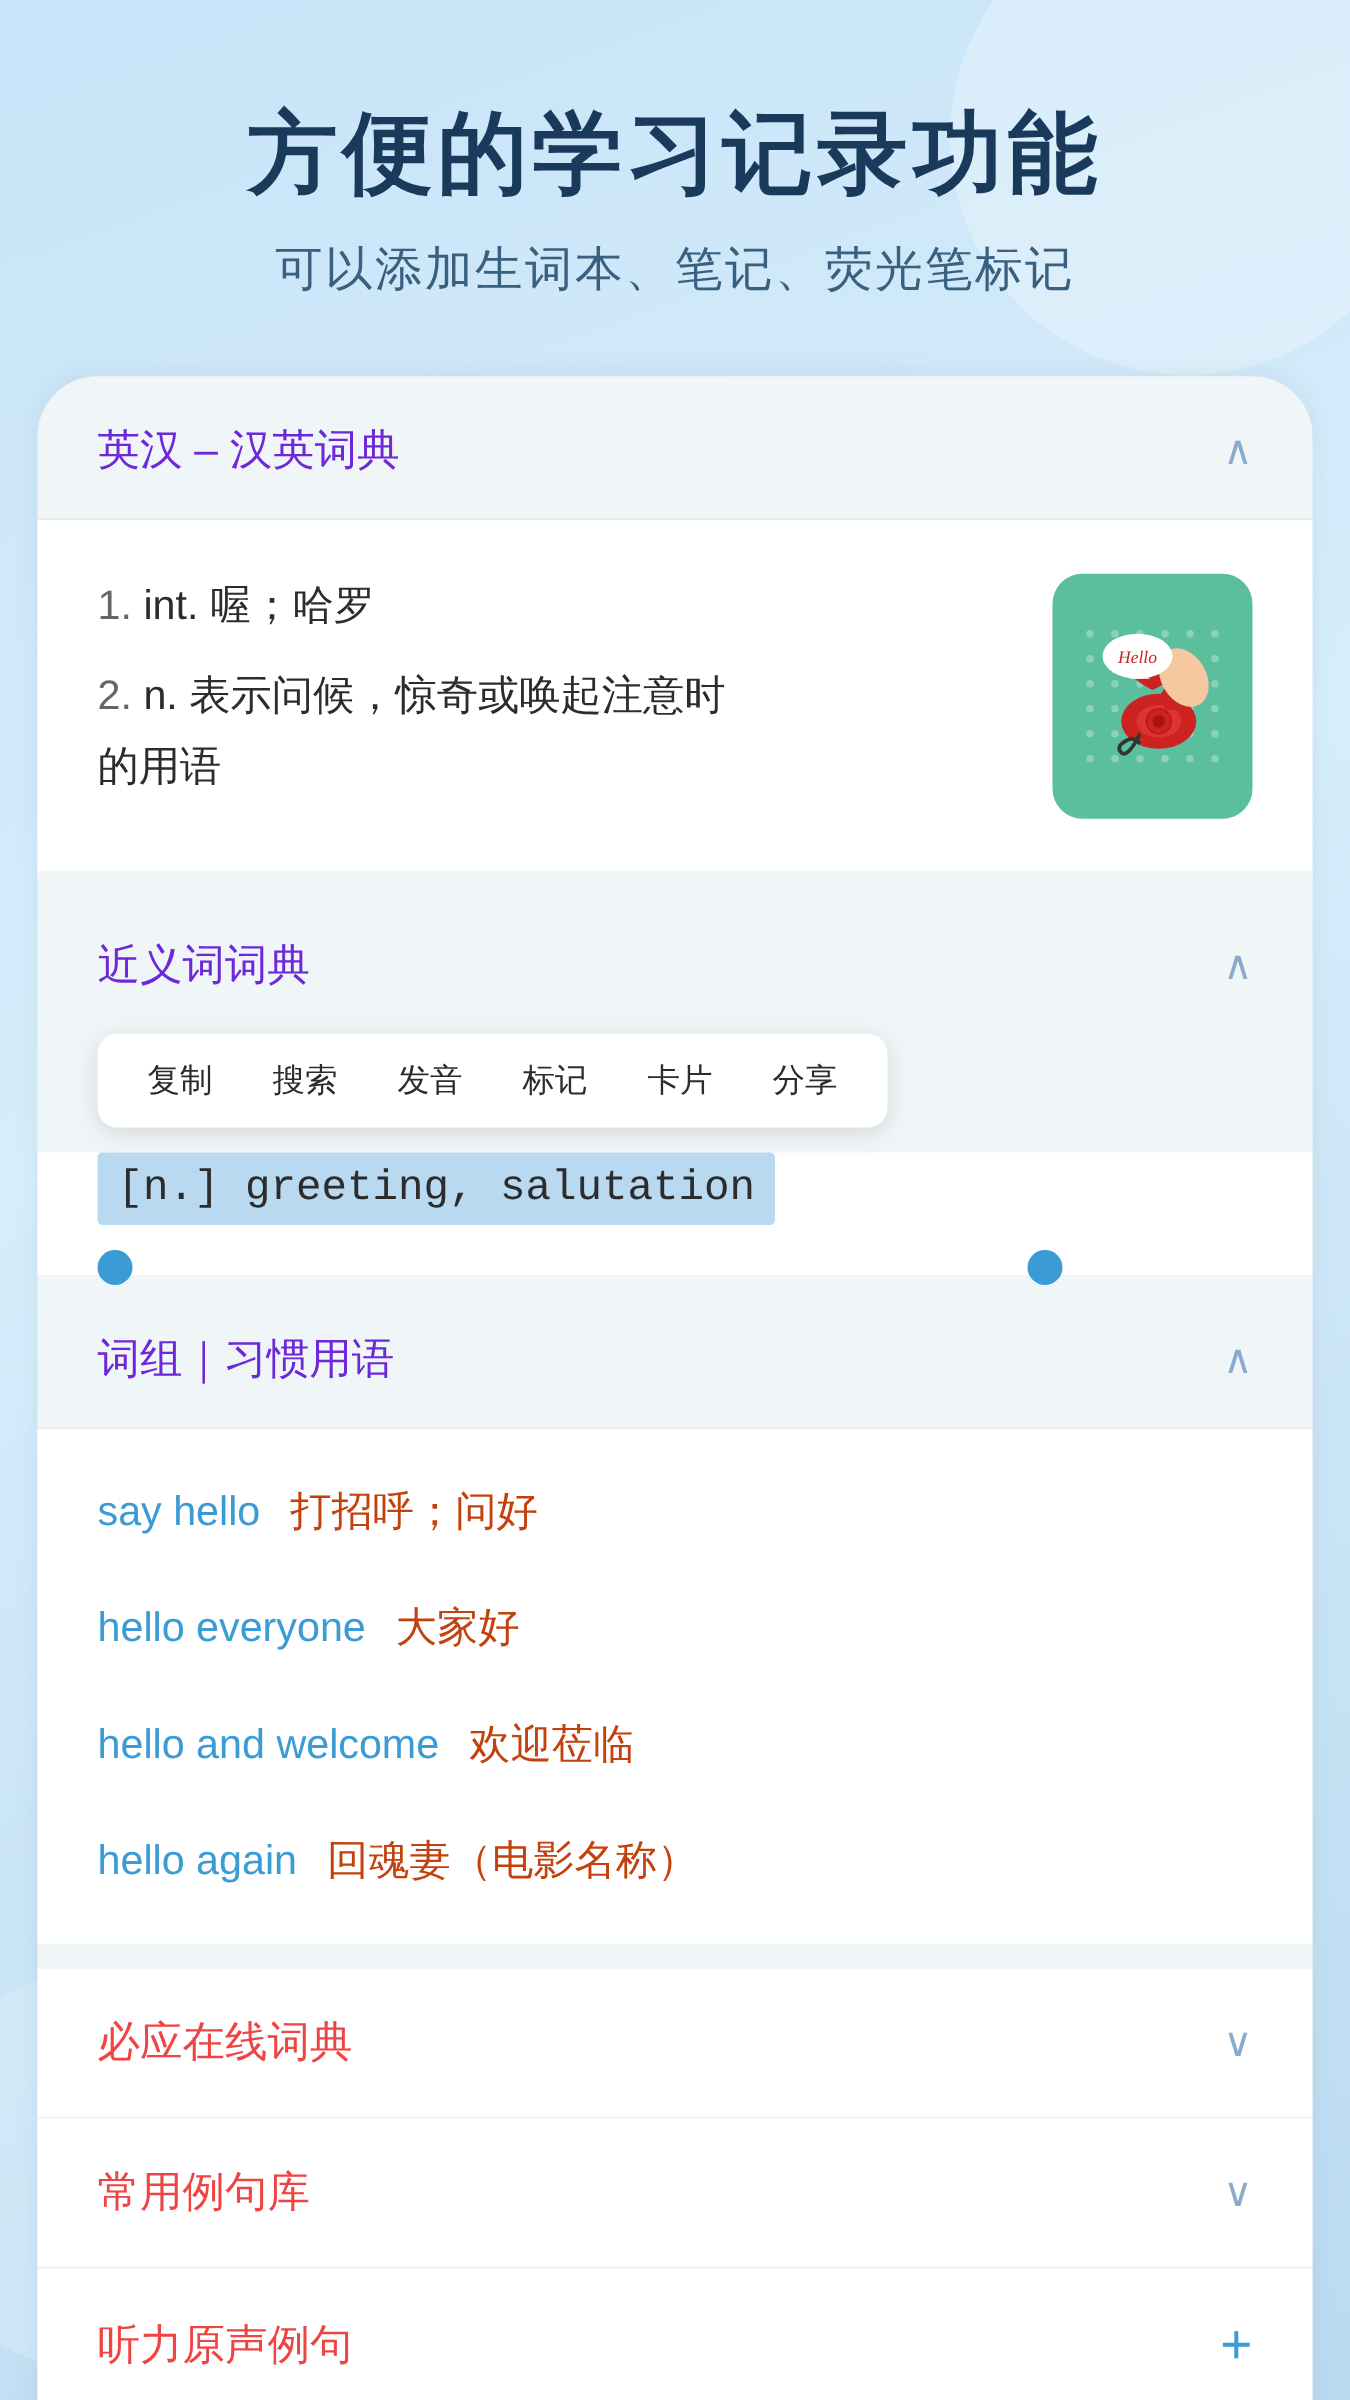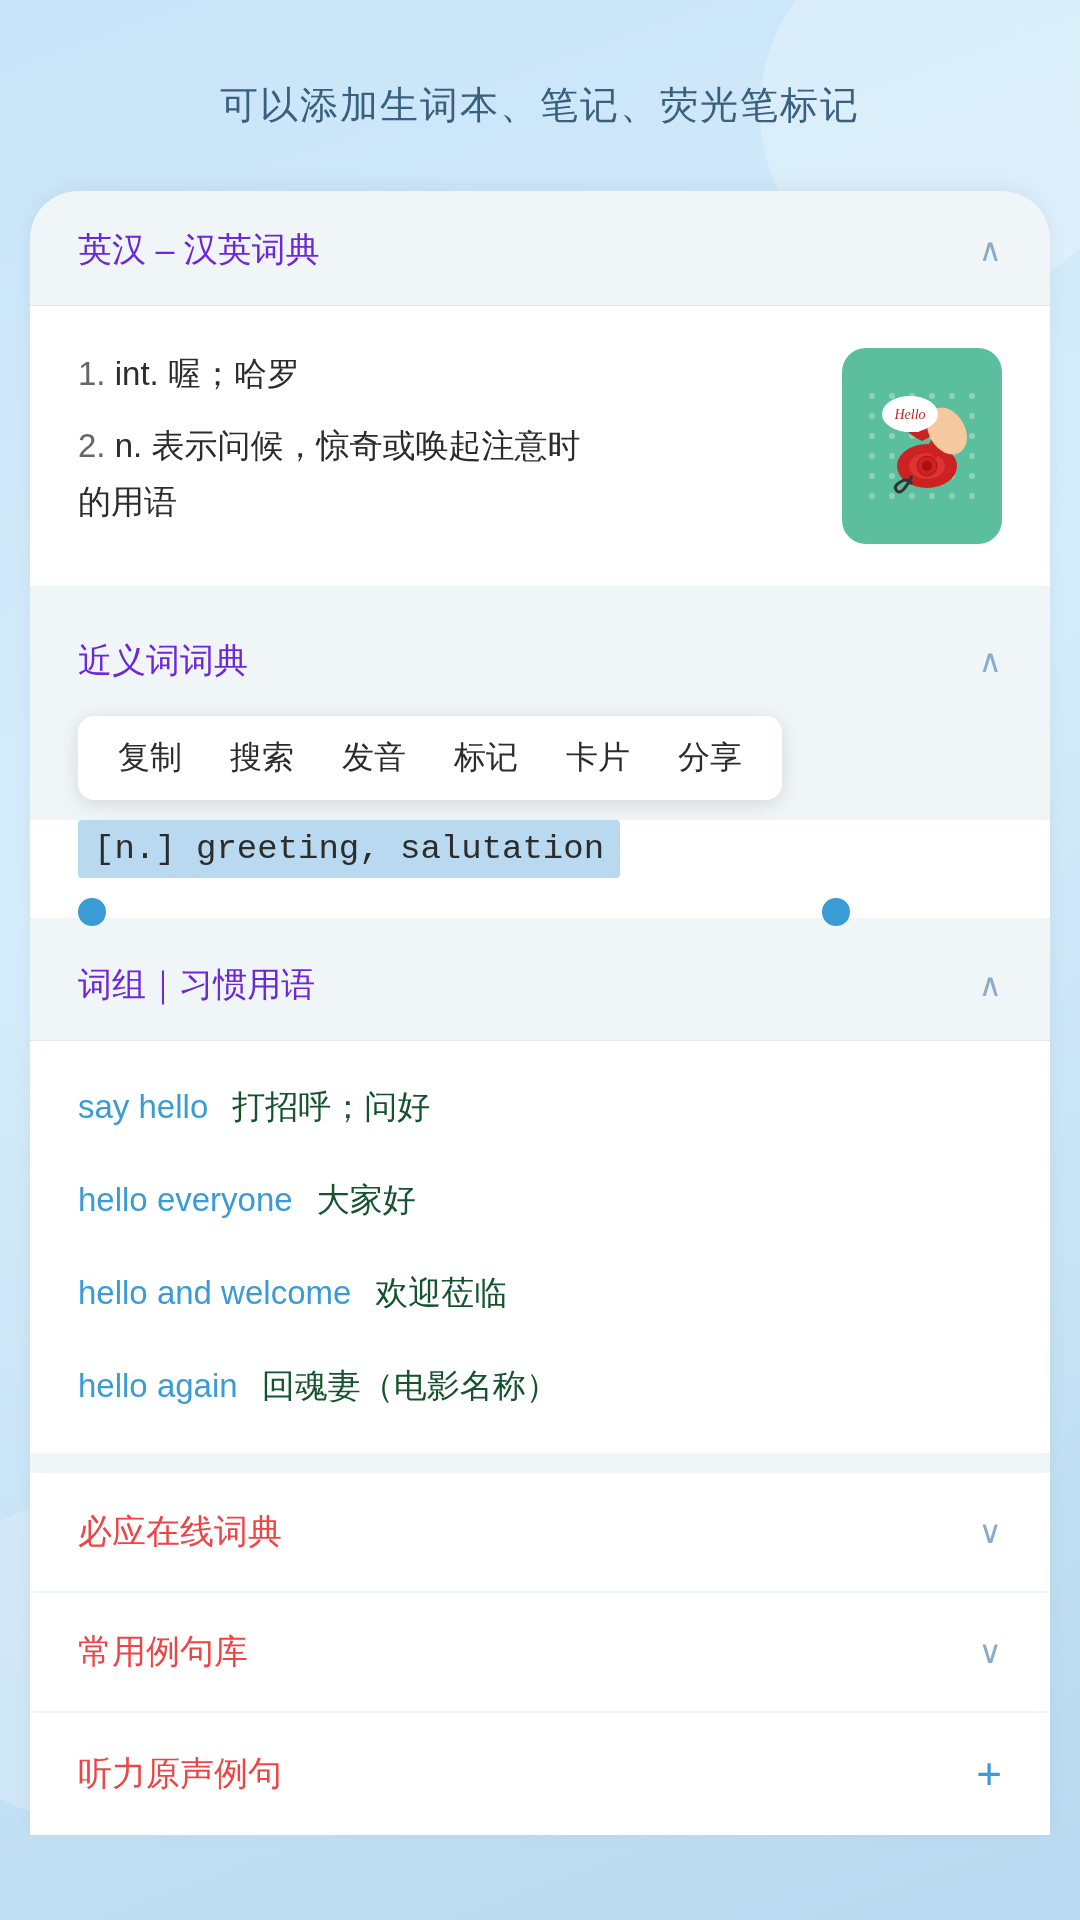--- a/index.html
+++ b/index.html
@@ -160,21 +160,21 @@
       display: flex;
       gap: 48px;
       margin: 0 0 20px 48px;
       box-shadow: 0 4px 20px rgba(0,0,0,0.12);
       width: fit-content;
       z-index: 10;
       position: relative;
     }
 
     .menu-item {
-      font-size: 32px;
+      font-size: 26px;
       color: #2c2c2c;
       cursor: pointer;
     }
 
     
     .selected-text-area {
       background: white;
       padding: 0 48px 40px;
       position: relative;
       font-family: Liberation Mono, monospace;
@@ -236,21 +236,21 @@
     }
 
     .phrase-en {
       font-size: 33px;
       color: #3a9bd5;
       font-weight: 500;
     }
 
     .phrase-cn {
       font-size: 33px;
-      color: #14532d;
+      color: #c2410c;
     }
 
     
     .bottom-sections {
       background: #f0f5f8;
       padding-top: 12px;
     }
 
     .bottom-section-item {
       background: white;
@@ -289,20 +289,21 @@
   </style>
 </head>
 <body>
 
 <div class="bg-circle-top"></div>
 <div class="bg-circle-bottom"></div>
 
 <div class="page-wrapper">
 
   <div class="header-section">
+    <h1 class="header-title">方便的学习记录功能</h1>
     <p class="header-subtitle">可以添加生词本、笔记、荧光笔标记</p>
   </div>
 
   <div class="main-card">
 
     <div class="section-header">
       <span class="section-title">英汉 – 汉英词典</span>
       <span class="chevron-icon">∧</span>
     </div>
 

